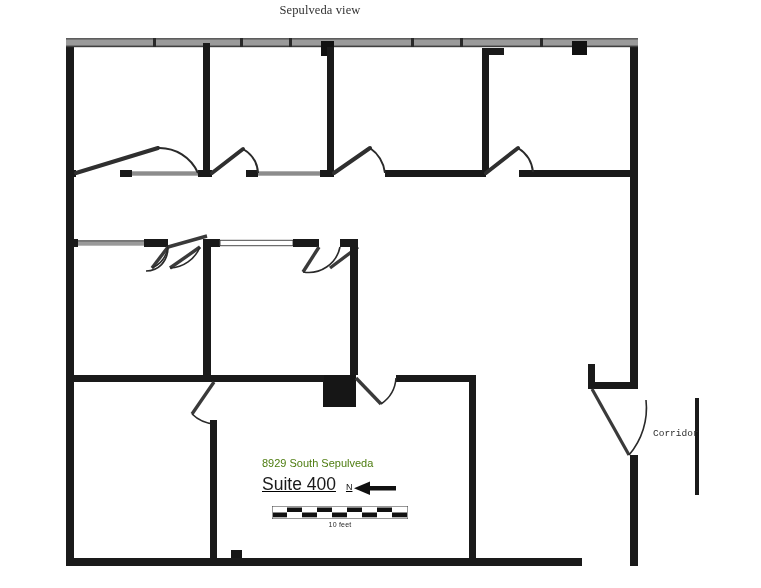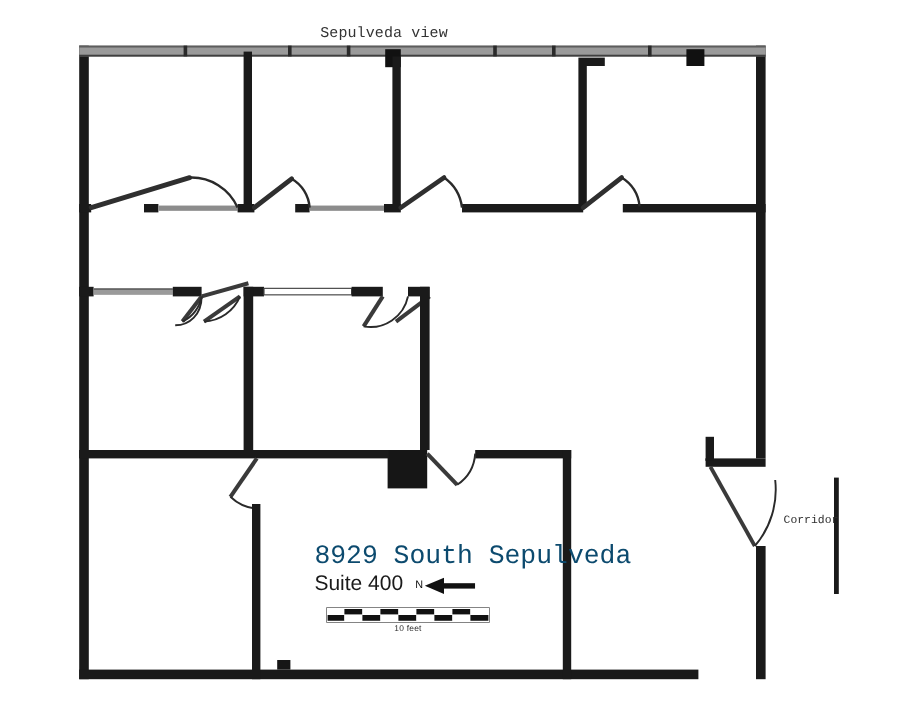--- a/index.html
+++ b/index.html
@@ -23,45 +23,45 @@
     position: absolute;
     left: 0;
     top: 0;
     width: 761px;
     height: 588px;
     display: block;
   }
   .view-label {
     position: absolute;
     left: 0;
-    top: 21px;
+    top: 3px;
     width: 640px;
     text-align: center;
     font-size: 12.5px;
     color: #333333;
     letter-spacing: 0.1px;
-    font-family: Liberation Mono, monospace;
+    font-family: Liberation Serif, serif;
   }
   .addr-block {
     position: absolute;
     left: 262px;
     top: 453px;
     width: 260px;
   }
   .addr-line1 {
-    font-size: 22px;
-    color: #0c4a6e;
+    font-size: 11px;
+    color: #4d7c0f;
     line-height: 21px;
     white-space: nowrap;
-    font-family: Liberation Mono, monospace;
+    font-family: Liberation Sans, sans-serif;
   }
   .addr-row2 {
     display: flex;
-    align-items: center;
     line-height: 21px;
+    text-decoration: underline;
   }
   .addr-line2 {
     font-size: 17.5px;
     color: #1a1a1a;
     white-space: nowrap;
     font-family: "Liberation Sans", sans-serif;
   }
   .north-group {
     display: flex;
     align-items: center;

